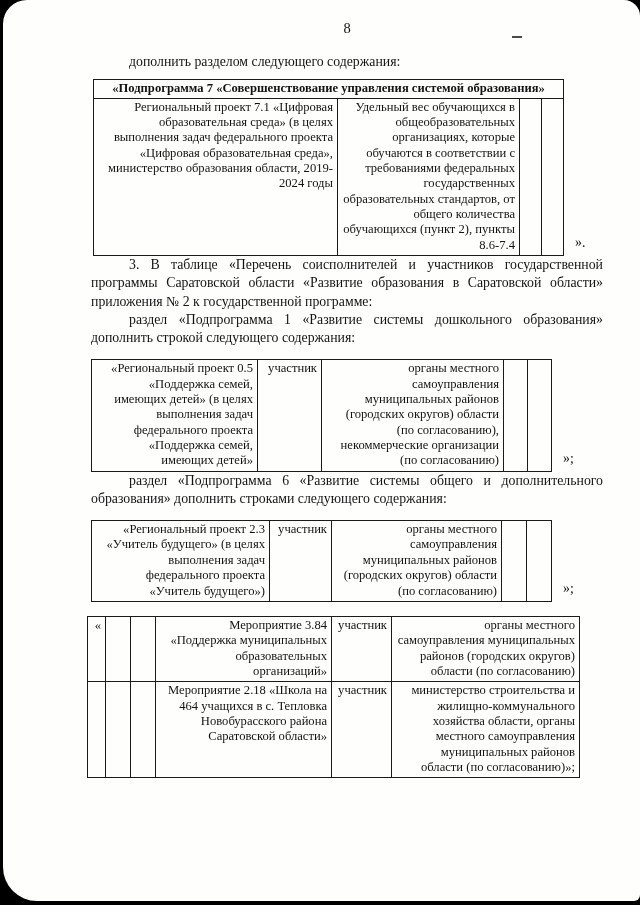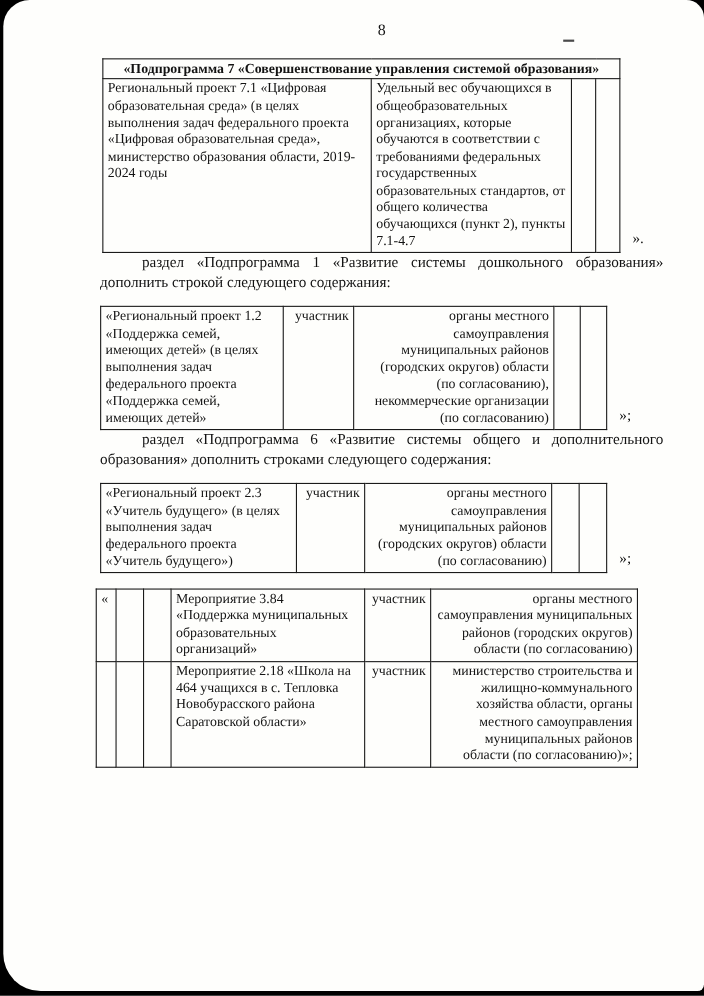--- a/index.html
+++ b/index.html
@@ -9,76 +9,78 @@
   .page{position:absolute;top:0;left:3px;right:0;bottom:4px;background:#fefefc;
         border-radius:24px 16px 6px 34px;color:#131313;}
   .artifact-dash{position:absolute;left:509px;top:36px;width:10px;height:2px;background:#4a4a4a;}
   .content{position:absolute;left:88px;top:20px;width:512px;}
   .pageno{text-align:center;font-size:14.5px;margin:0 0 16px 0;}
   p.body{font-size:13.8px;line-height:1.32;text-align:justify;margin:0;}
   .indent{text-indent:38px;}
   .only-indent{padding-left:38px;text-align:left;}
   table{border-collapse:collapse;table-layout:fixed;}
   td,th{border:1px solid #1a1a1a;vertical-align:top;padding:1px 4px 2px;
-        font-size:12.6px;line-height:1.22;font-weight:normal;text-align:left;}
+        font-size:12.6px;line-height:1.22;font-weight:normal;text-align:right;}
   th.tbl-head{font-weight:bold;text-align:center;padding:1px 6px;}
   td.center{text-align:right;}
   .tblwrap{display:flex;align-items:flex-end;}
   .aftermark{font-size:13.8px;line-height:1.1;margin-left:11px;padding-bottom:6px;white-space:nowrap;} .mt8{margin-top:8px;} .mt10{margin-top:10px;}
   .mt12{margin-top:12px;} .mt14{margin-top:14px;}
   .t1{margin-left:2px;padding-left:12px;} .t2{margin-left:0px;} .t3{margin-left:0px;} .t4{margin-left:-4px;}
 </style>
 </head>
 <body>
 
 <div class="scan">
   <div class="page">
     <div class="artifact-dash"></div>
     <div class="content">
 
       <div class="pageno">8</div>
 
+      <p class="body only-indent">дополнить разделом следующего содержания:</p>
 
       <div class="tblwrap mt8">
         <table class="t1">
           <colgroup>
               <col style="width:244px">
               <col style="width:182px">
               <col style="width:22px">
               <col style="width:22px">
             </colgroup>
           <tbody>
               <tr>
             <th class="tbl-head" colspan="4">«Подпрограмма 7 «Совершенствование управления системой образования»</th>
           </tr>
           <tr>
             <td>Региональный проект 7.1 «Цифровая образовательная среда» (в целях выполнения задач федерального проекта «Цифровая образовательная среда», министерство образования области, 2019-2024 годы</td>
-            <td>Удельный вес обучающихся в общеобразовательных организациях, которые обучаются в соответствии с требованиями федеральных государственных образовательных стандартов, от общего количества обучающихся (пункт 2), пункты 7.1-4.7</td>
+            <td>Удельный вес обучающихся в общеобразовательных организациях, которые обучаются в соответствии с требованиями федеральных государственных образовательных стандартов, от общего количества обучающихся (пункт 2), пункты 8.6-7.4</td>
             <td></td>
             <td></td>
           </tr>
         </tbody>
           </table>
         <div class="aftermark">».</div>
       </div>
 
+      <p class="body indent mt10">3. В таблице «Перечень соисполнителей и участников государственной программы Саратовской области «Развитие образования в Саратовской области» приложения № 2 к государственной программе:</p>
       <p class="body indent">раздел «Подпрограмма 1 «Развитие системы дошкольного образования» дополнить строкой следующего содержания:</p>
 
       <div class="tblwrap mt12">
         <table class="t2">
           <colgroup>
               <col style="width:166px">
               <col style="width:64px">
               <col style="width:182px">
               <col style="width:24px">
               <col style="width:24px">
             </colgroup>
           <tbody>
               <tr>
-            <td>«Региональный проект 1.2 «Поддержка семей, имеющих детей» (в целях выполнения задач федерального проекта «Поддержка семей, имеющих детей»</td>
+            <td>«Региональный проект 0.5 «Поддержка семей, имеющих детей» (в целях выполнения задач федерального проекта «Поддержка семей, имеющих детей»</td>
             <td class="center">участник</td>
             <td class="center">органы местного самоуправления муниципальных районов (городских округов) области (по согласованию), некоммерческие организации (по согласованию)</td>
             <td></td>
             <td></td>
           </tr>
         </tbody>
           </table>
         <div class="aftermark">»;</div>
       </div>
 

